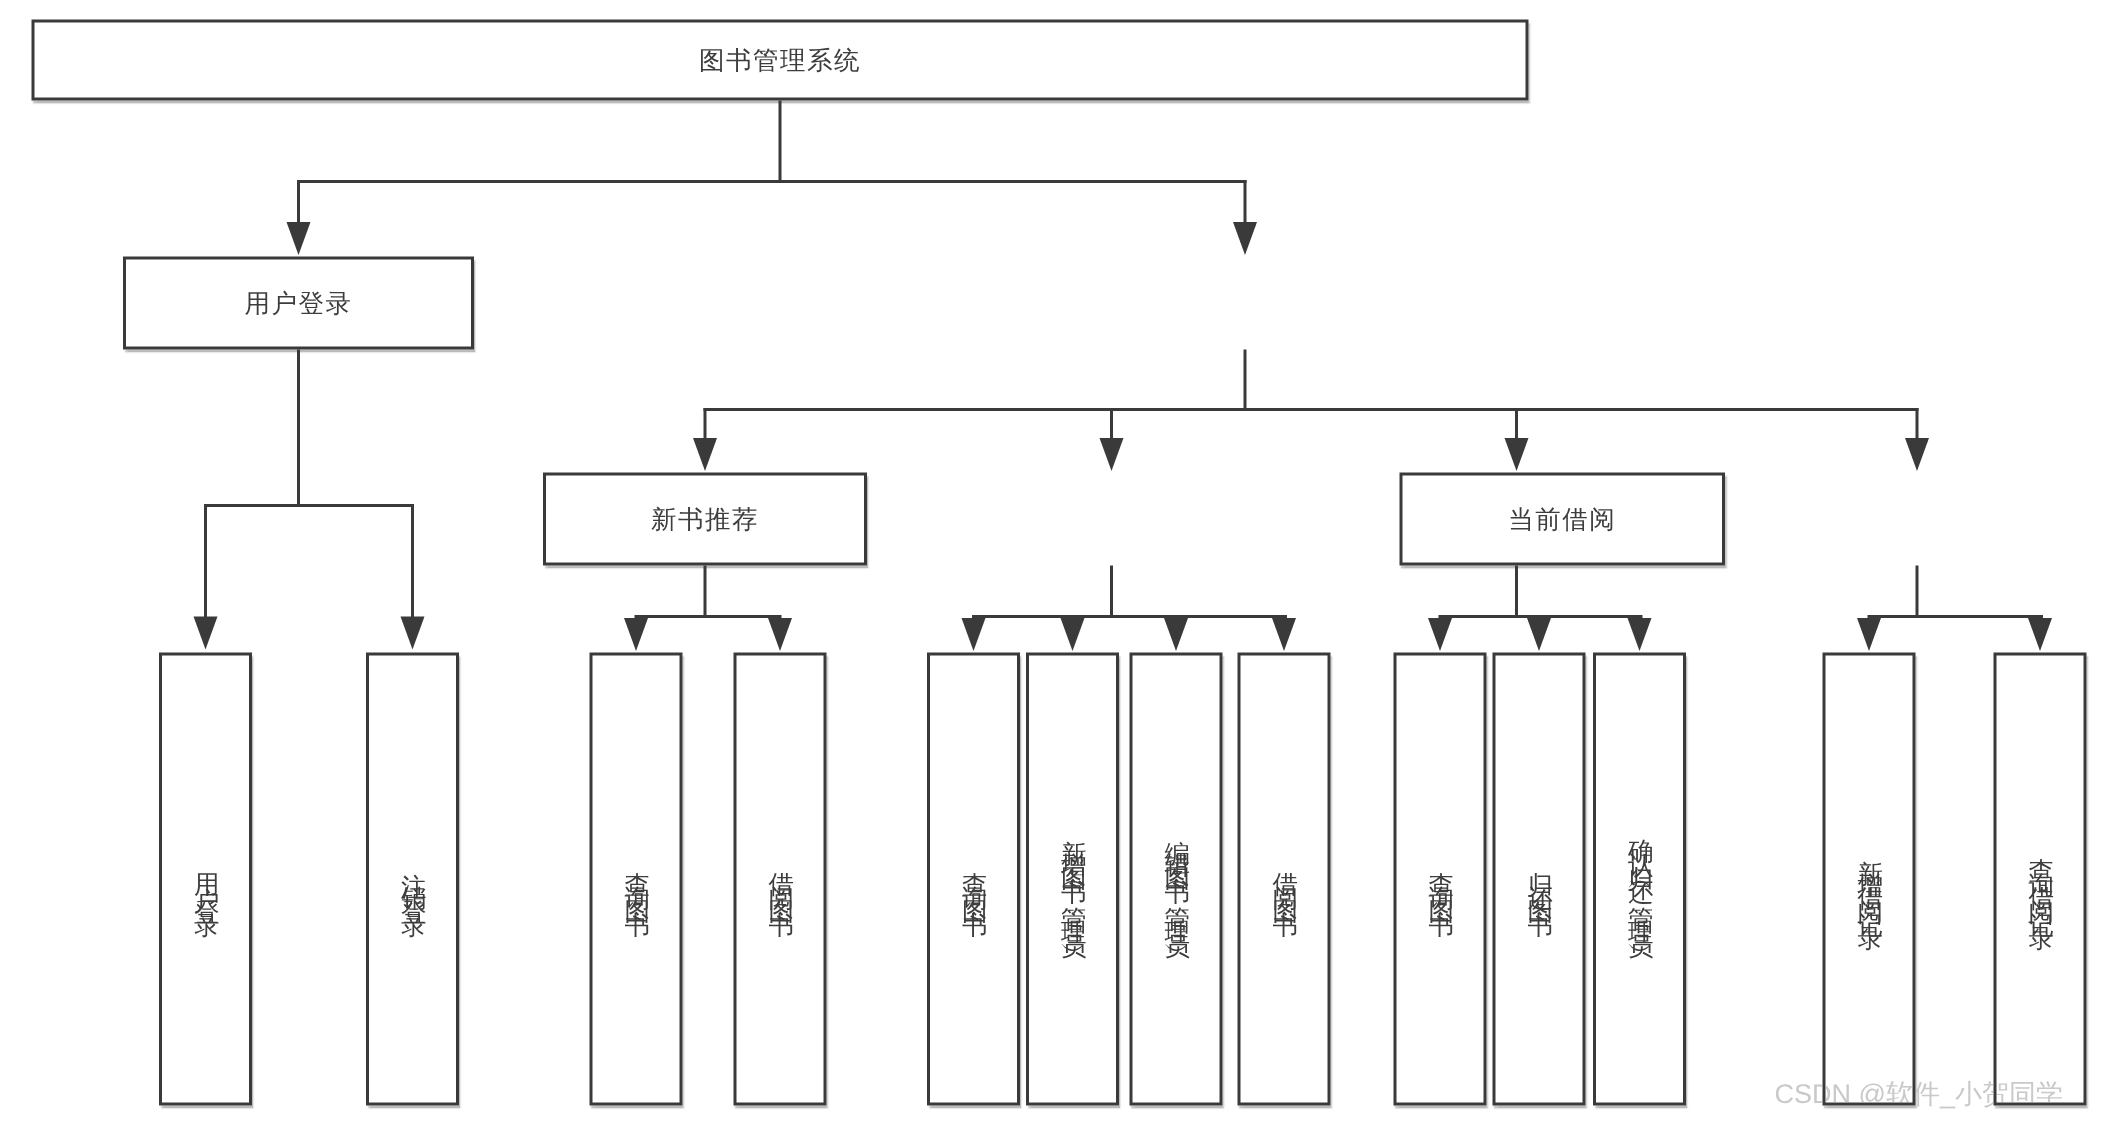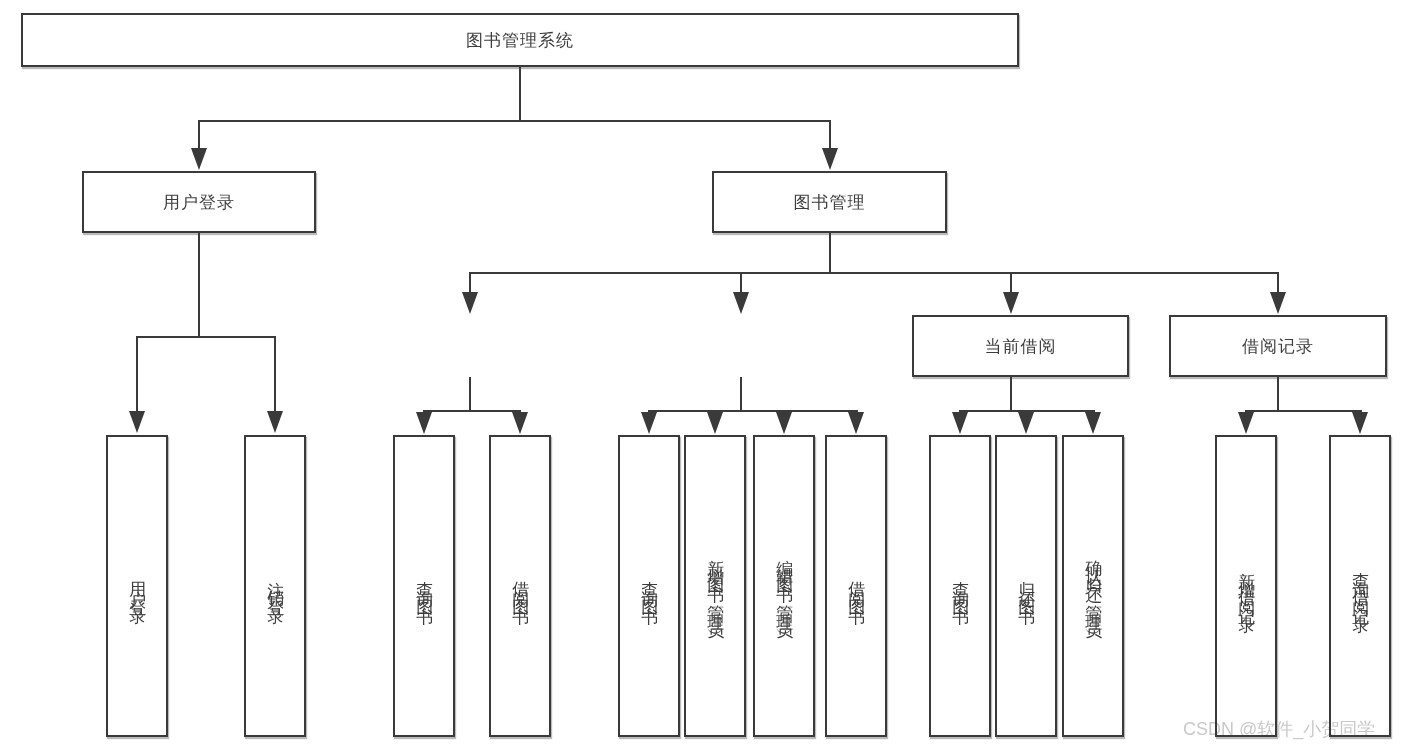--- a/index.html
+++ b/index.html
@@ -71,21 +71,21 @@
     z-index: 10;
     mix-blend-mode: darken;
   }
 
   
   #root-box   { left: 21px;   top: 13px;  width: 998px; height: 54px; }
   #l2-login   { left: 82px;   top: 171px; width: 234px; height: 62px; }
   #l2-mgmt    { left: 712px;  top: 171px; width: 235px; height: 62px; }
   #l3-newbook { left: 362px;  top: 315px; width: 216px; height: 62px; }
   #l3-borrow  { left: 632px;  top: 315px; width: 218px; height: 62px; }
-  #l3-current { left: 912px;  top: 315px; width: 217px; height: 62px; }
+  #l3-current { left: 933px;  top: 315px; width: 217px; height: 62px; }
   #l3-record  { left: 1169px; top: 315px; width: 218px; height: 62px; }
   .leaf { top: 435px; width: 62px; height: 302px; }
   #leaf-0  { left: 106px; }
   #leaf-1  { left: 244px; }
   #leaf-2  { left: 393px; }
   #leaf-3  { left: 489px; }
   #leaf-4  { left: 618px; }
   #leaf-5  { left: 684px; }
   #leaf-6  { left: 753px; }
   #leaf-7  { left: 825px; }
@@ -107,47 +107,44 @@
   <div class="vline" style="left:519px; top:67px; height:53px;"></div>
   <div class="hline" style="left:198px; top:120px; width:633px;"></div>
   <div class="vline" style="left:198px; top:120px; height:30px;"></div>
   <div class="arrow" style="left:191px; top:148px;"></div>
   <div class="vline" style="left:829px; top:120px; height:30px;"></div>
   <div class="arrow" style="left:822px; top:148px;"></div>
 
   <div class="box" id="l2-login">
     <span>用户登录</span>
   </div>
-  <div class="box" id="l2-mgmt">
-    <span>图书管理</span>
-  </div>
 
   <div class="vline" style="left:198px; top:233px; height:103px;"></div>
   <div class="hline" style="left:136px; top:336px; width:140px;"></div>
   <div class="vline" style="left:136px; top:336px; height:77px;"></div>
   <div class="arrow" style="left:129px; top:411px;"></div>
   <div class="vline" style="left:274px; top:336px; height:77px;"></div>
   <div class="arrow" style="left:267px; top:411px;"></div>
 
   <div class="vline" style="left:829px; top:233px; height:39px;"></div>
   <div class="hline" style="left:469px; top:272px; width:810px;"></div>
   <div class="vline" style="left:469px; top:272px; height:22px;"></div>
   <div class="arrow" style="left:462px; top:292px;"></div>
   <div class="vline" style="left:740px; top:272px; height:22px;"></div>
   <div class="arrow" style="left:733px; top:292px;"></div>
   <div class="vline" style="left:1010px; top:272px; height:22px;"></div>
   <div class="arrow" style="left:1003px; top:292px;"></div>
   <div class="vline" style="left:1277px; top:272px; height:22px;"></div>
   <div class="arrow" style="left:1270px; top:292px;"></div>
 
+  <div class="box" id="l3-newbook">
+    <span>新书推荐</span>
+  </div>
   <div class="box" id="l3-current">
     <span>当前借阅</span>
-  </div>
-  <div class="box" id="l3-record">
-    <span>借阅记录</span>
   </div>
 
   <div class="vline" style="left:469px; top:377px; height:33px;"></div>
   <div class="hline" style="left:423px; top:410px; width:98px;"></div>
   <div class="arrow" style="left:416px; top:412px;"></div>
   <div class="arrow" style="left:512px; top:412px;"></div>
 
   <div class="vline" style="left:740px; top:377px; height:33px;"></div>
   <div class="hline" style="left:648px; top:410px; width:210px;"></div>
   <div class="arrow" style="left:641px; top:412px;"></div>

